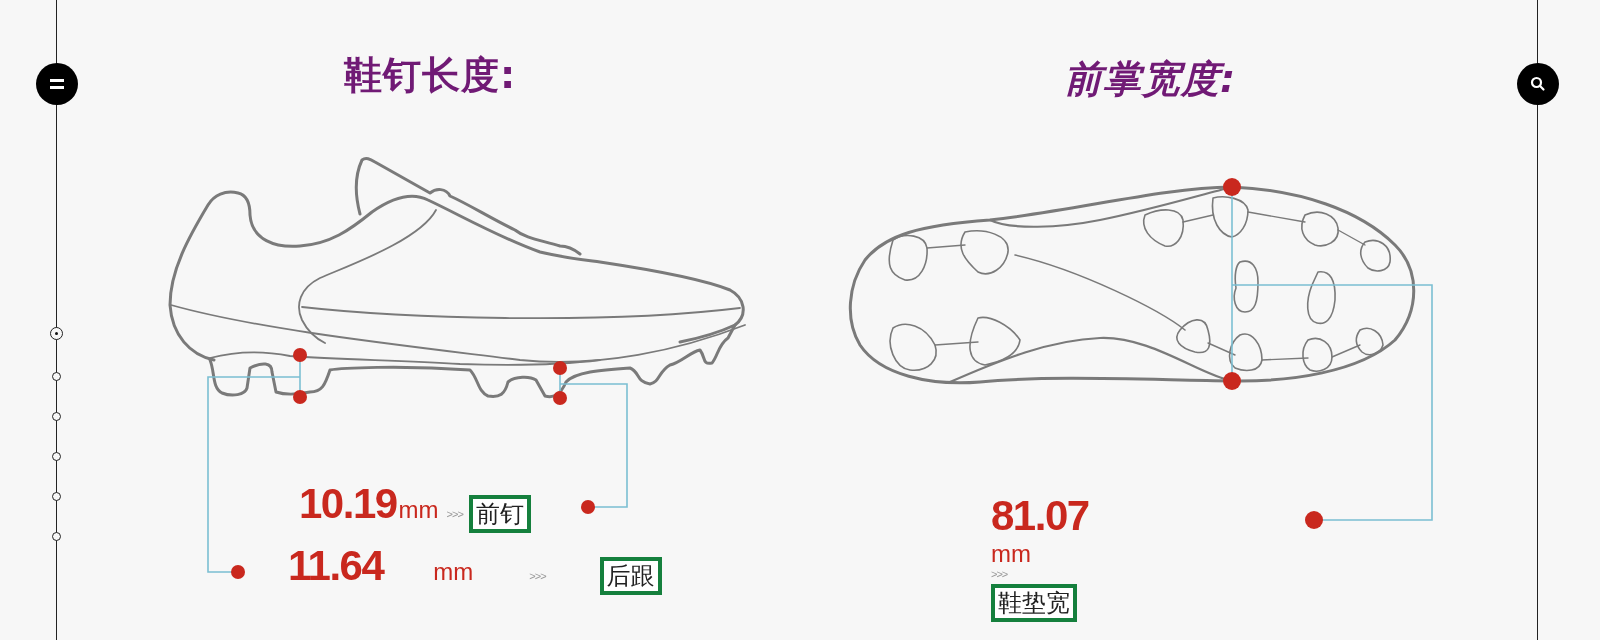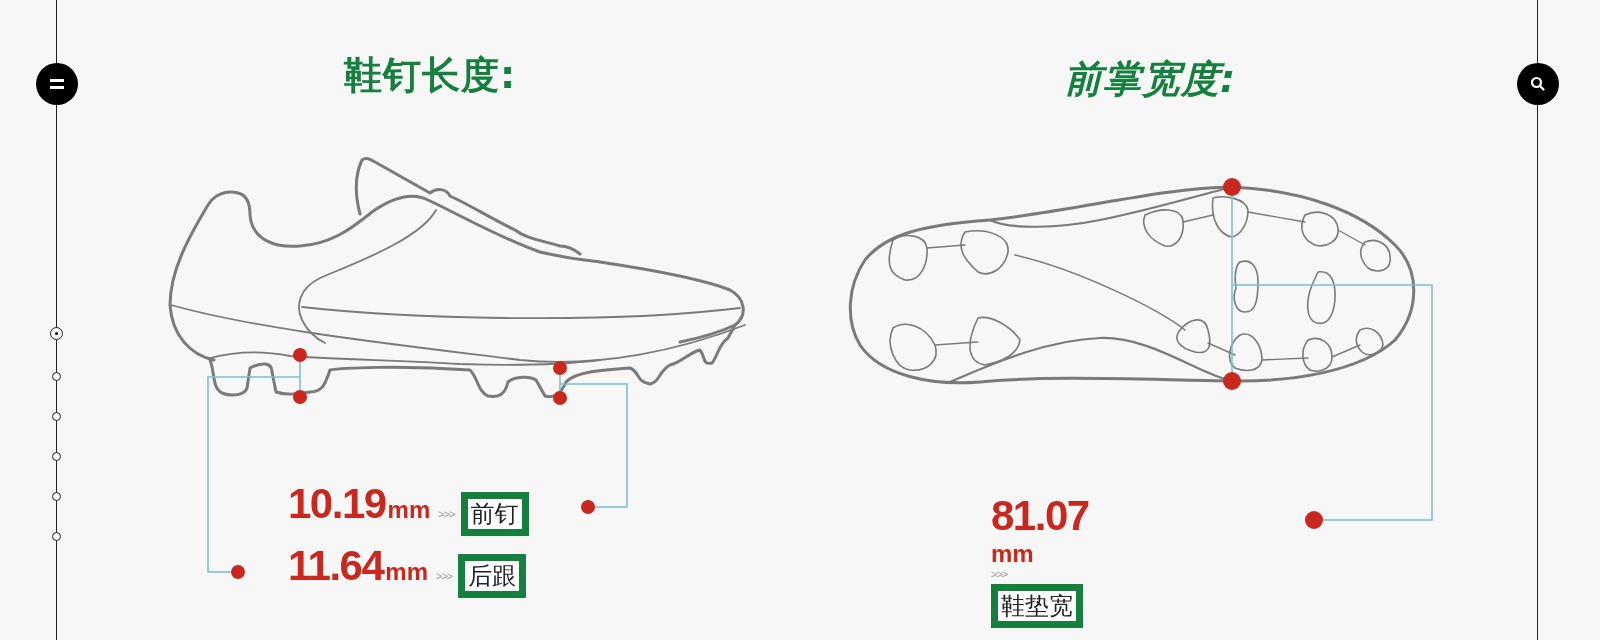--- a/index.html
+++ b/index.html
@@ -15,33 +15,33 @@
   }
   .nav-dot {
     position:absolute; width:7px; height:7px; border-radius:50%;
     border:1px solid #222; background:#f7f7f7; cursor:pointer;
   }
   .nav-dot.active { width:11px; height:11px; }
   .nav-dot.active::after {
     content:""; position:absolute; left:4px; top:4px; width:3px; height:3px; border-radius:50%; background:#111;
   }
   .title {
-    position:absolute; font-size:38px; font-weight:900; color:#15803d;
+    position:absolute; font-size:38px; font-weight:900; color:#701a75;
     letter-spacing:1px; font-family:"DejaVu Sans","Liberation Sans",sans-serif;
   }
   .stage { position:absolute; left:0; top:0; }
   .measure { position:absolute; display:flex; align-items:baseline; white-space:nowrap; }
   .measure .num {
     font-size:42px; font-weight:bold; color:#c9281e; letter-spacing:-1.5px;
     font-family:"Liberation Sans",sans-serif;
   }
-  .measure .unit { font-size:24px; font-weight:bold; color:#c9281e; margin-left:2px; }
+  .measure .unit { font-size:24px; font-weight:normal; color:#c9281e; margin-left:2px; }
   .measure .arrows { font-size:11px; color:#999; margin:0 6px 0 8px; letter-spacing:-1px; }
   .measure .tag {
-    font-size:24px; color:#222; border:7px solid #15803d; background:#fff;
+    font-size:24px; color:#222; border:4px solid #15803d; background:#fff;
     padding:0 3px; line-height:30px; font-family:"DejaVu Sans",sans-serif; position:relative; top:4px;
   }
 </style>
 </head>
 <body>
 
 <div class="vline" style="left:56px;"></div>
 <div class="vline" style="left:1537px;"></div>
 
 <div class="circle-btn" style="left:36px; top:63px;">
@@ -164,27 +164,27 @@
     <path d="M1232 187 L1232 381"></path>
     <path d="M1232 285 L1432 285 L1432 520 L1314 520"></path>
   </g>
   <g fill="#c9281e">
     <circle cx="1232" cy="187" r="9"></circle>
     <circle cx="1232" cy="381" r="9"></circle>
     <circle cx="1314" cy="520" r="9"></circle>
   </g>
 </svg>
 
-<div class="measure" style="left:288px; top:480px;text-align:right;">
+<div class="measure" style="left:299px; top:480px;text-align:right;">
   <span class="num">10.19</span>
   <span class="unit">mm</span>
   <span class="arrows">&gt;&gt;&gt;</span>
   <span class="tag">前钉</span>
 </div>
-<div class="measure" style="left:288px; top:542px;">
+<div class="measure" style="left:288px; top:542px;gap:48px;">
   <span class="num">11.64</span>
   <span class="unit">mm</span>
   <span class="arrows">&gt;&gt;&gt;</span>
   <span class="tag">后跟</span>
 </div>
 <div class="measure" style="left:973px; top:492px;flex-direction:column;">
   <span class="num">81.07</span>
   <span class="unit">mm</span>
   <span class="arrows" style="margin:0 14px 0 18px;">&gt;&gt;&gt;</span>
   <span class="tag">鞋垫宽</span>

